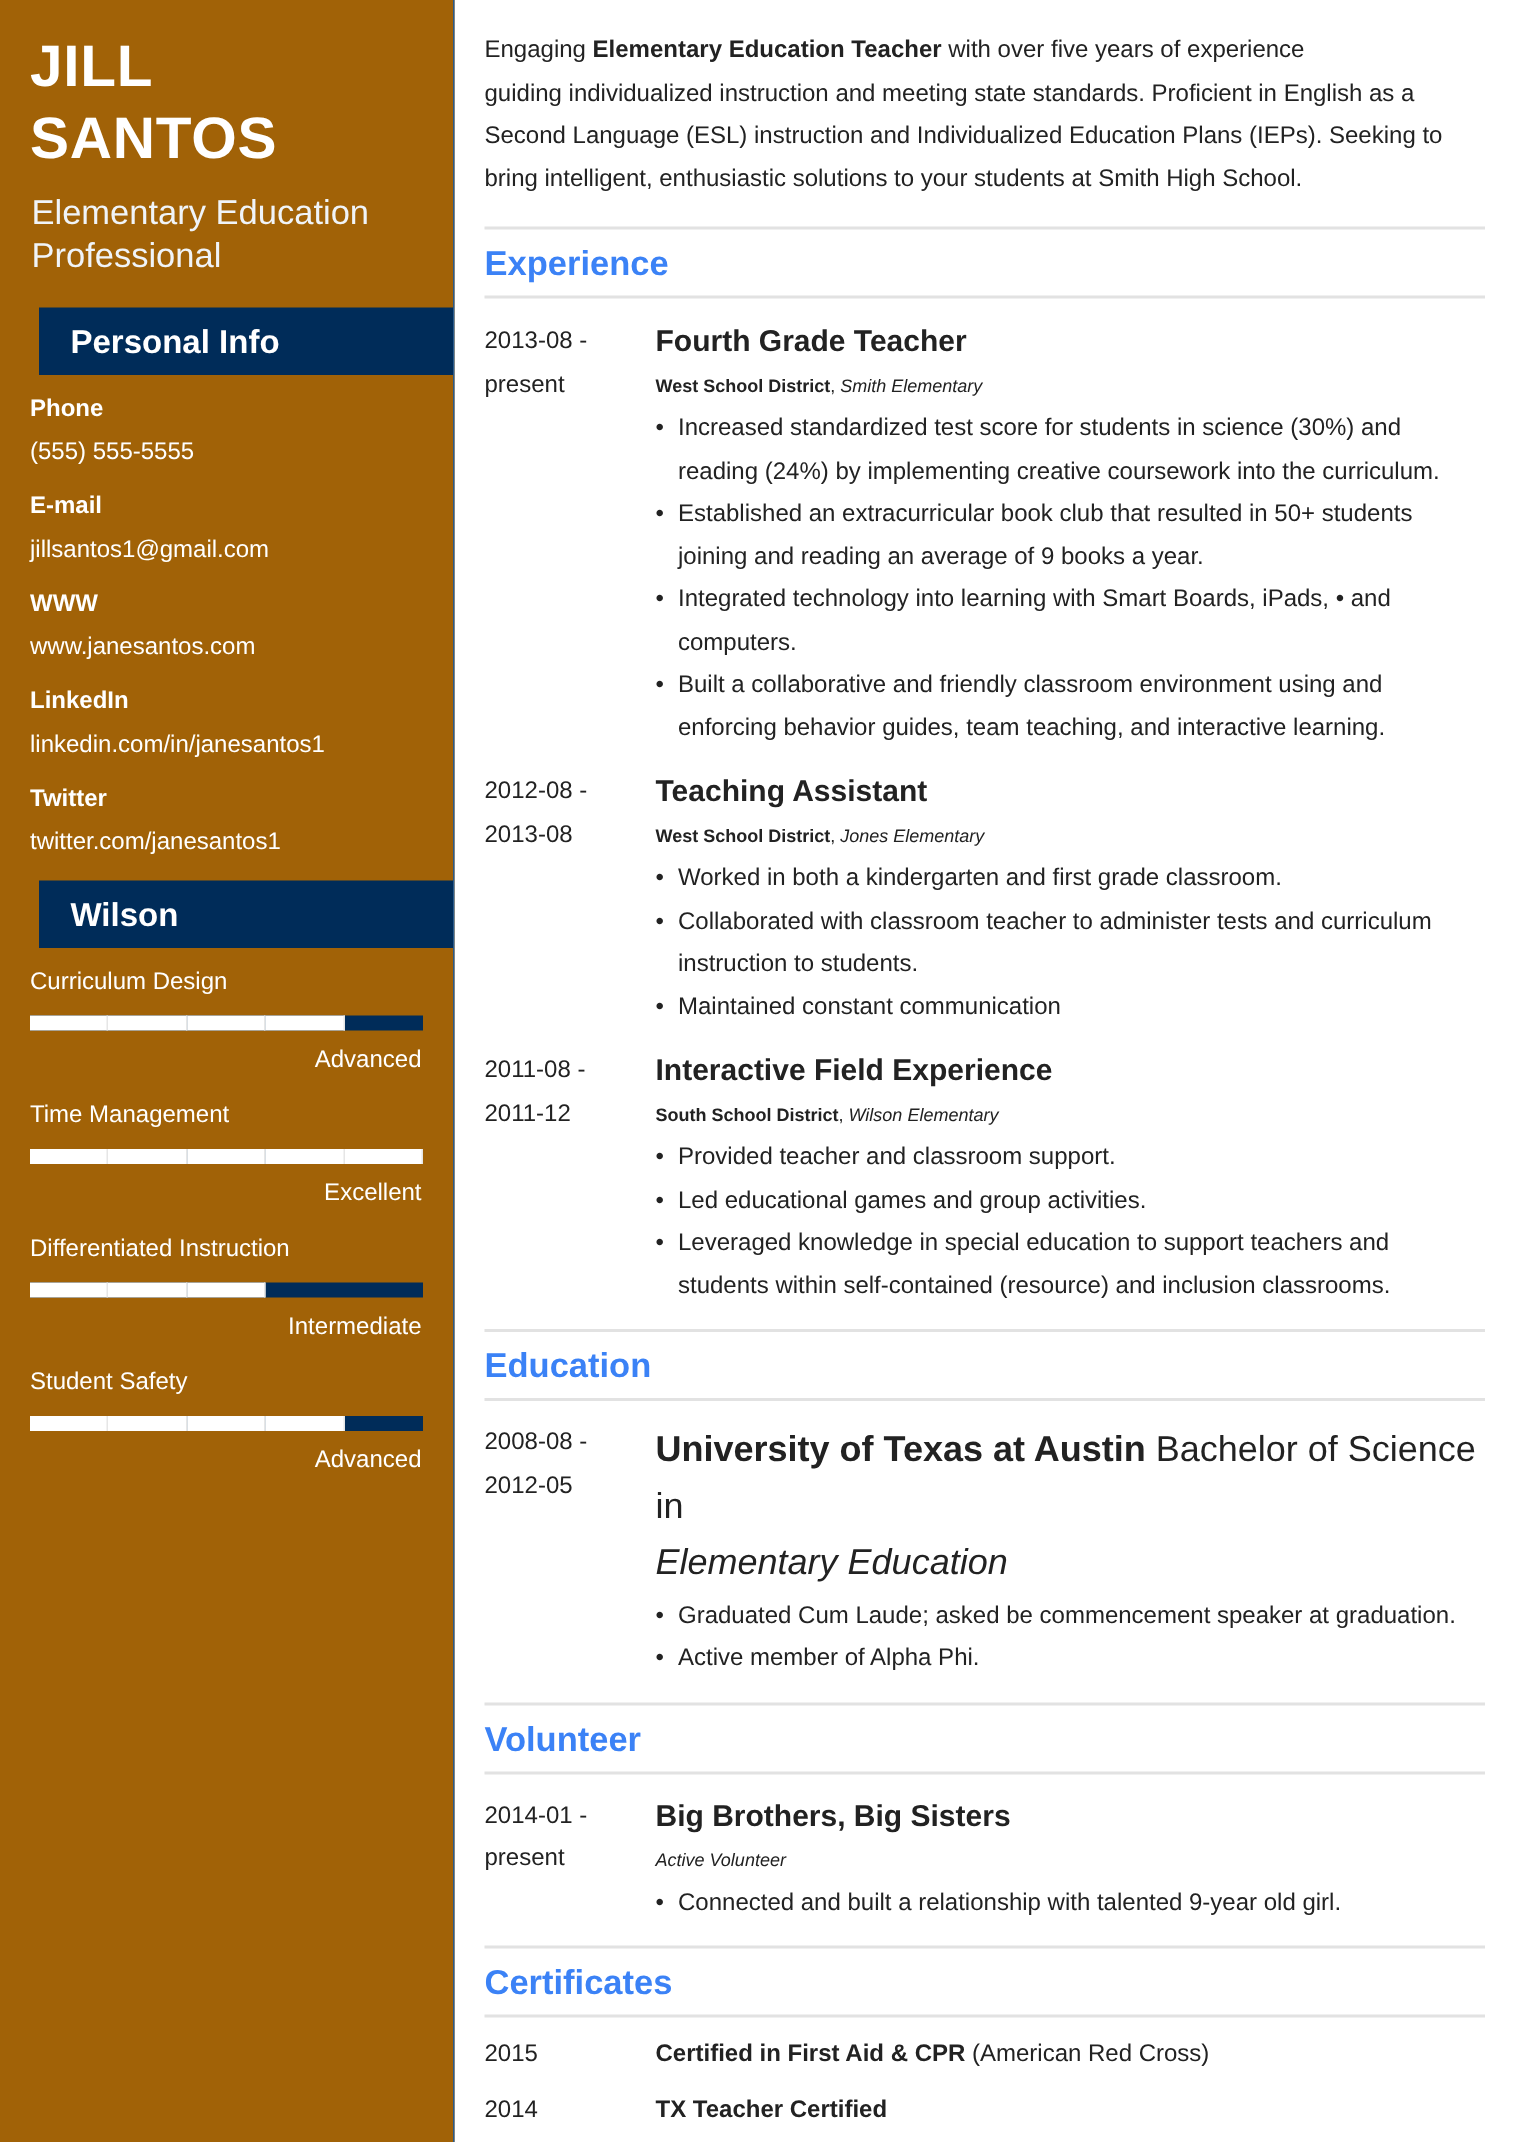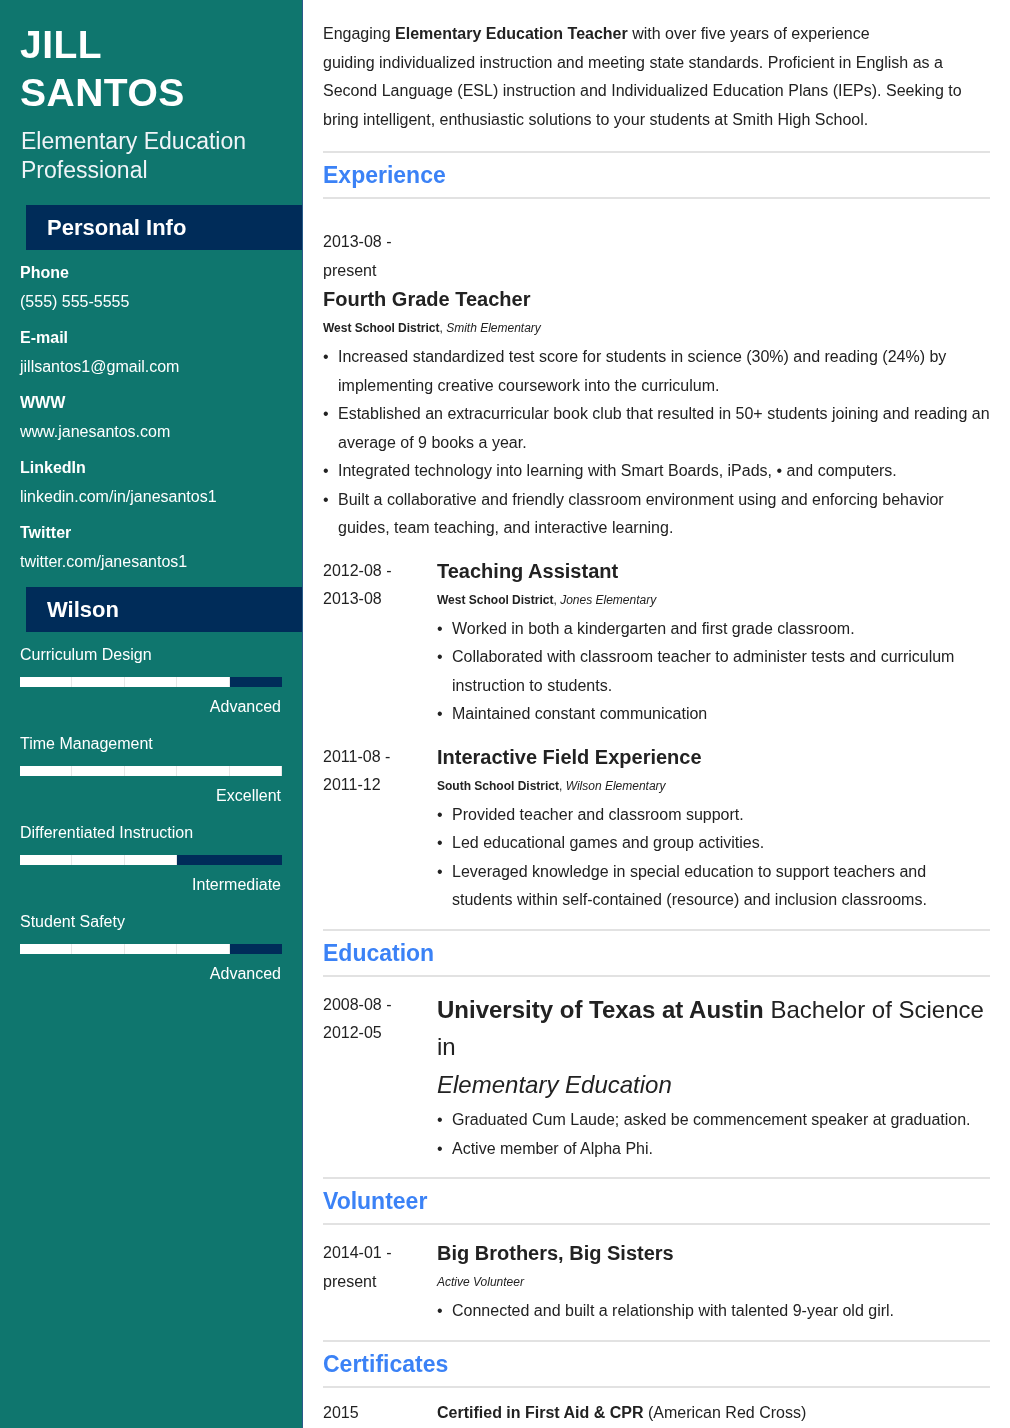--- a/index.html
+++ b/index.html
@@ -1,21 +1,21 @@
 <!DOCTYPE html>
 <html><head>
   <meta charset="utf-8">
   <style>
     * { box-sizing: border-box; margin: 0; padding: 0; }
     html, body { width: 1010px; height: 1428px; background: #ffffff; overflow: hidden; }
     body { font-family: "Liberation Sans", sans-serif; color: #222; position: relative; }
 
     .sidebar {
       position: absolute; left: 0; top: 0; width: 303px; height: 1428px;
-      background: #0f766e; color: #ffffff;
+      background: #a16207; color: #ffffff;
       border-right: 1px solid #2a5a8a;
     }
     .name {
       font-weight: bold; font-size: 39px; line-height: 48px;
       padding: 21px 20px 0 20px; letter-spacing: 0.5px;
     }
     .name div { text-transform: uppercase; }
     .subtitle {
       font-size: 23px; line-height: 29px; padding: 10px 20px 0 21px;
       color: #f0f4f8;
@@ -154,21 +154,21 @@
   </div>
 </aside>
 
 <main class="main">
   <p class="summary"><span>Engaging </span><b>Elementary Education Teacher</b><span> with over five years of experience</span><br><span>guiding individualized instruction and meeting state standards. Proficient in English as a Second Language (ESL) instruction and Individualized Education Plans (IEPs). Seeking to bring intelligent, enthusiastic solutions to your students at Smith High School.</span></p>
 
   <div class="divider" style="margin-top:17px;"></div>
   <div class="section-title">Experience</div>
   <div class="divider"></div>
 
-  <div class="entry" style="margin-top:29px;flex-direction:column;">
+  <div class="entry" style="margin-top:15px;">
     <div class="entry-date">
       <div>2013-08 -</div>
       <div>present</div>
     </div>
     <div class="entry-body">
       <div class="entry-title">Fourth Grade Teacher</div>
       <div class="entry-org"><b>West School District</b>, <i>Smith Elementary</i></div>
       <ul class="bullets">
         <li>Increased standardized test score for students in science (30%) and reading (24%) by implementing creative coursework into the curriculum.</li>
         <li>Established an extracurricular book club that resulted in 50+ students joining and reading an average of 9 books a year.</li>

